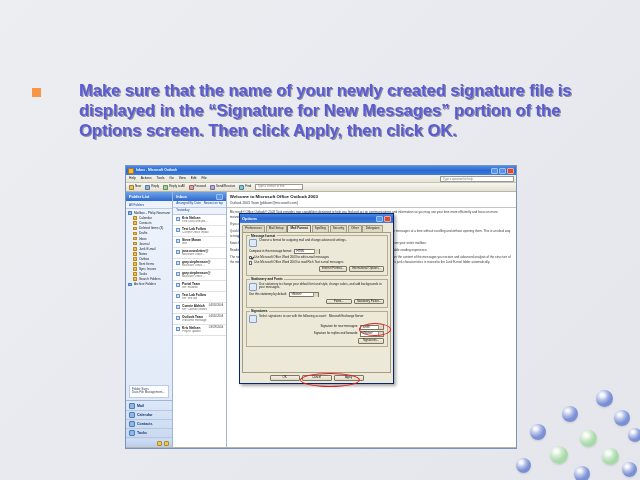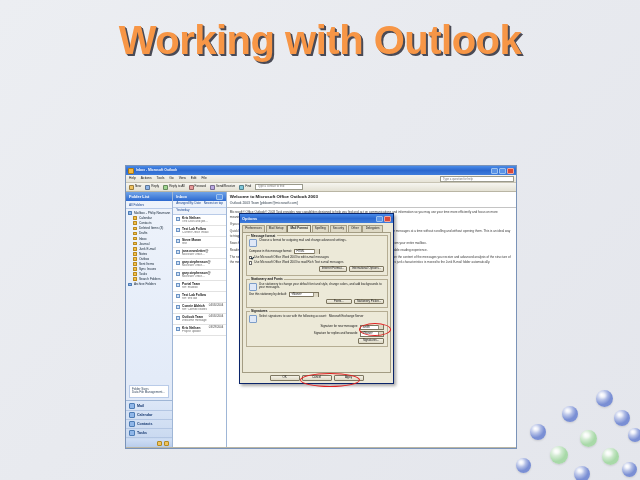--- a/index.html
+++ b/index.html
@@ -168,24 +168,25 @@
       <div class="sphere" style="left: 20px; top: 40px; width: 16px; height: 16px; background: radial-gradient(circle at 32% 28%, rgb(255, 255, 255) 0%, rgb(122, 143, 212) 58%, rgb(122, 143, 212) 100%); box-shadow: rgba(0, 0, 0, 0.12) 0px 1px 2px;"></div>
       <div class="sphere" style="left: 70px; top: 46px; width: 17px; height: 17px; background: radial-gradient(circle at 32% 28%, rgb(255, 255, 255) 0%, rgb(168, 217, 168) 58%, rgb(168, 217, 168) 100%); box-shadow: rgba(0, 0, 0, 0.12) 0px 1px 2px;"></div>
       <div class="sphere" style="left: 118px; top: 44px; width: 14px; height: 14px; background: radial-gradient(circle at 32% 28%, rgb(255, 255, 255) 0%, rgb(122, 143, 212) 58%, rgb(122, 143, 212) 100%); box-shadow: rgba(0, 0, 0, 0.12) 0px 1px 2px;"></div>
       <div class="sphere" style="left: 40px; top: 62px; width: 18px; height: 18px; background: radial-gradient(circle at 32% 28%, rgb(255, 255, 255) 0%, rgb(168, 217, 168) 58%, rgb(168, 217, 168) 100%); box-shadow: rgba(0, 0, 0, 0.12) 0px 1px 2px;"></div>
       <div class="sphere" style="left: 92px; top: 64px; width: 17px; height: 17px; background: radial-gradient(circle at 32% 28%, rgb(255, 255, 255) 0%, rgb(168, 217, 168) 58%, rgb(168, 217, 168) 100%); box-shadow: rgba(0, 0, 0, 0.12) 0px 1px 2px;"></div>
       <div class="sphere" style="left: 6px; top: 74px; width: 15px; height: 15px; background: radial-gradient(circle at 32% 28%, rgb(255, 255, 255) 0%, rgb(122, 143, 212) 58%, rgb(122, 143, 212) 100%); box-shadow: rgba(0, 0, 0, 0.12) 0px 1px 2px;"></div>
       <div class="sphere" style="left: 64px; top: 82px; width: 16px; height: 16px; background: radial-gradient(circle at 32% 28%, rgb(255, 255, 255) 0%, rgb(122, 143, 212) 58%, rgb(122, 143, 212) 100%); box-shadow: rgba(0, 0, 0, 0.12) 0px 1px 2px;"></div>
       <div class="sphere" style="left: 112px; top: 78px; width: 15px; height: 15px; background: radial-gradient(circle at 32% 28%, rgb(255, 255, 255) 0%, rgb(122, 143, 212) 58%, rgb(122, 143, 212) 100%); box-shadow: rgba(0, 0, 0, 0.12) 0px 1px 2px;"></div>
     </div>
 
-  <div class="title-wrap">
-    <span class="title">Working with Outlook</span>
+
+  <div class="body-block">
+    <div class="bullet"></div>
+    <div class="body-text">Make sure that the name of your newly created signature file is displayed in the “Signature for New Messages” portion of the Options screen. Then click Apply, then click OK.</div>
   </div>
-
 
   <div class="shot blur">
 
     <div class="titlebar">
       <span class="tb-ico"></span>
       <span>Inbox - Microsoft Outlook</span>
       <span class="tb-btns">
         <span class="tb-btn"></span>
         <span class="tb-btn"></span>
         <span class="tb-btn x"></span>

